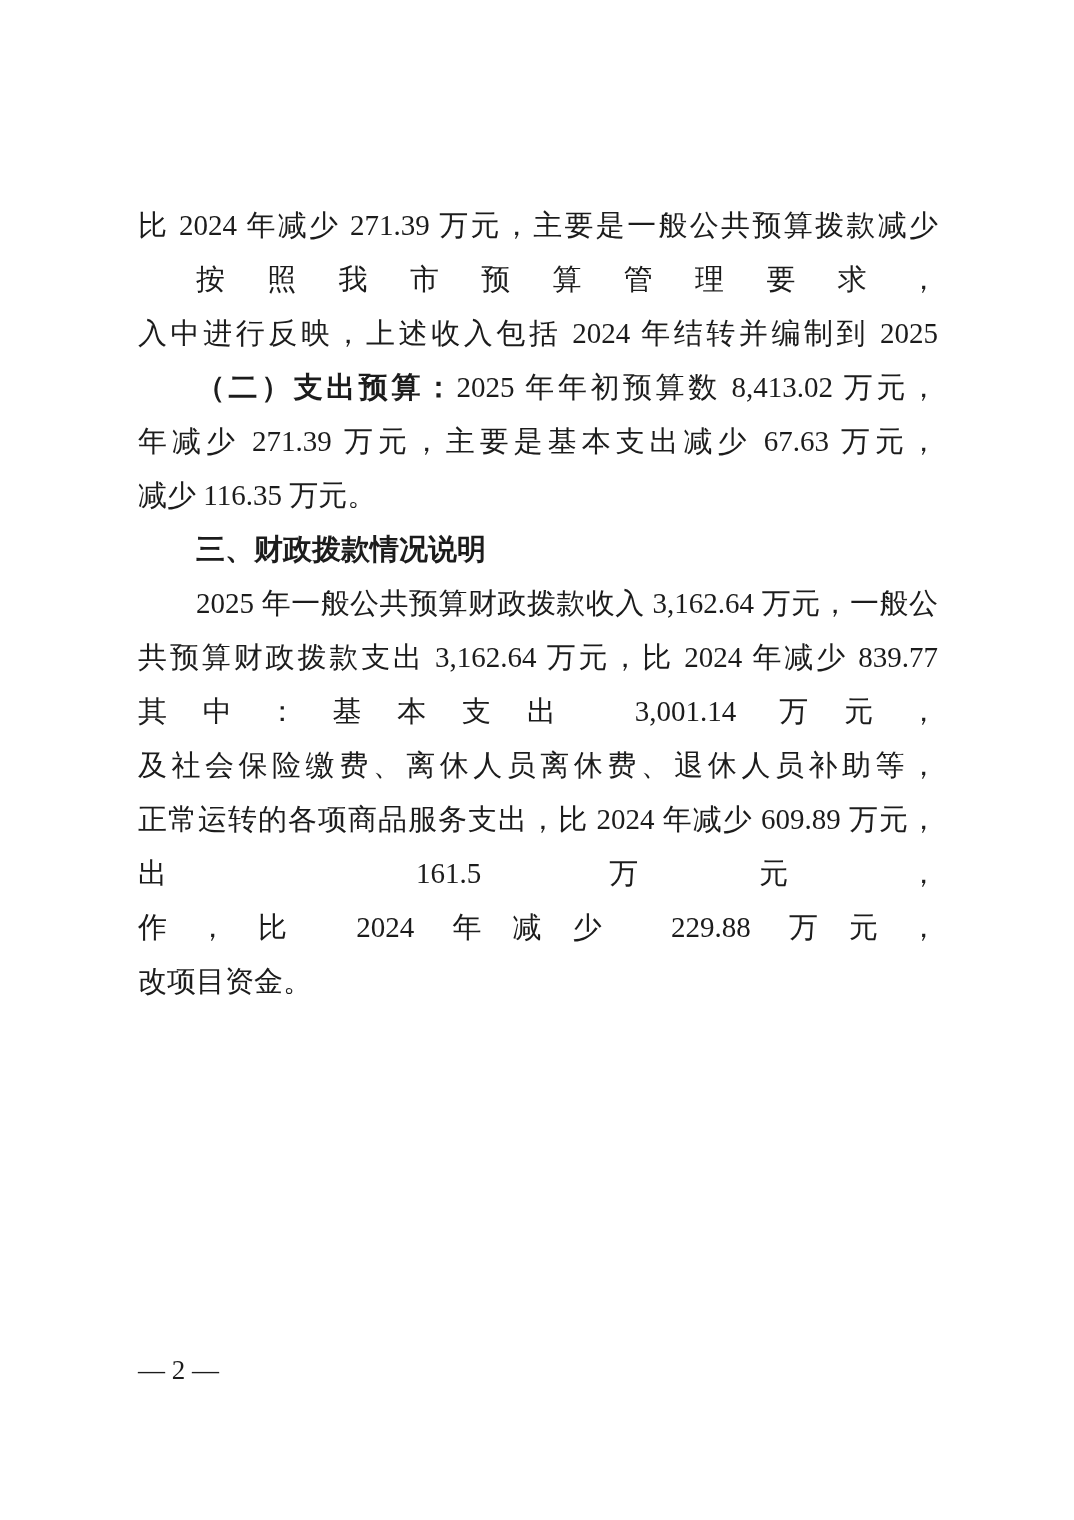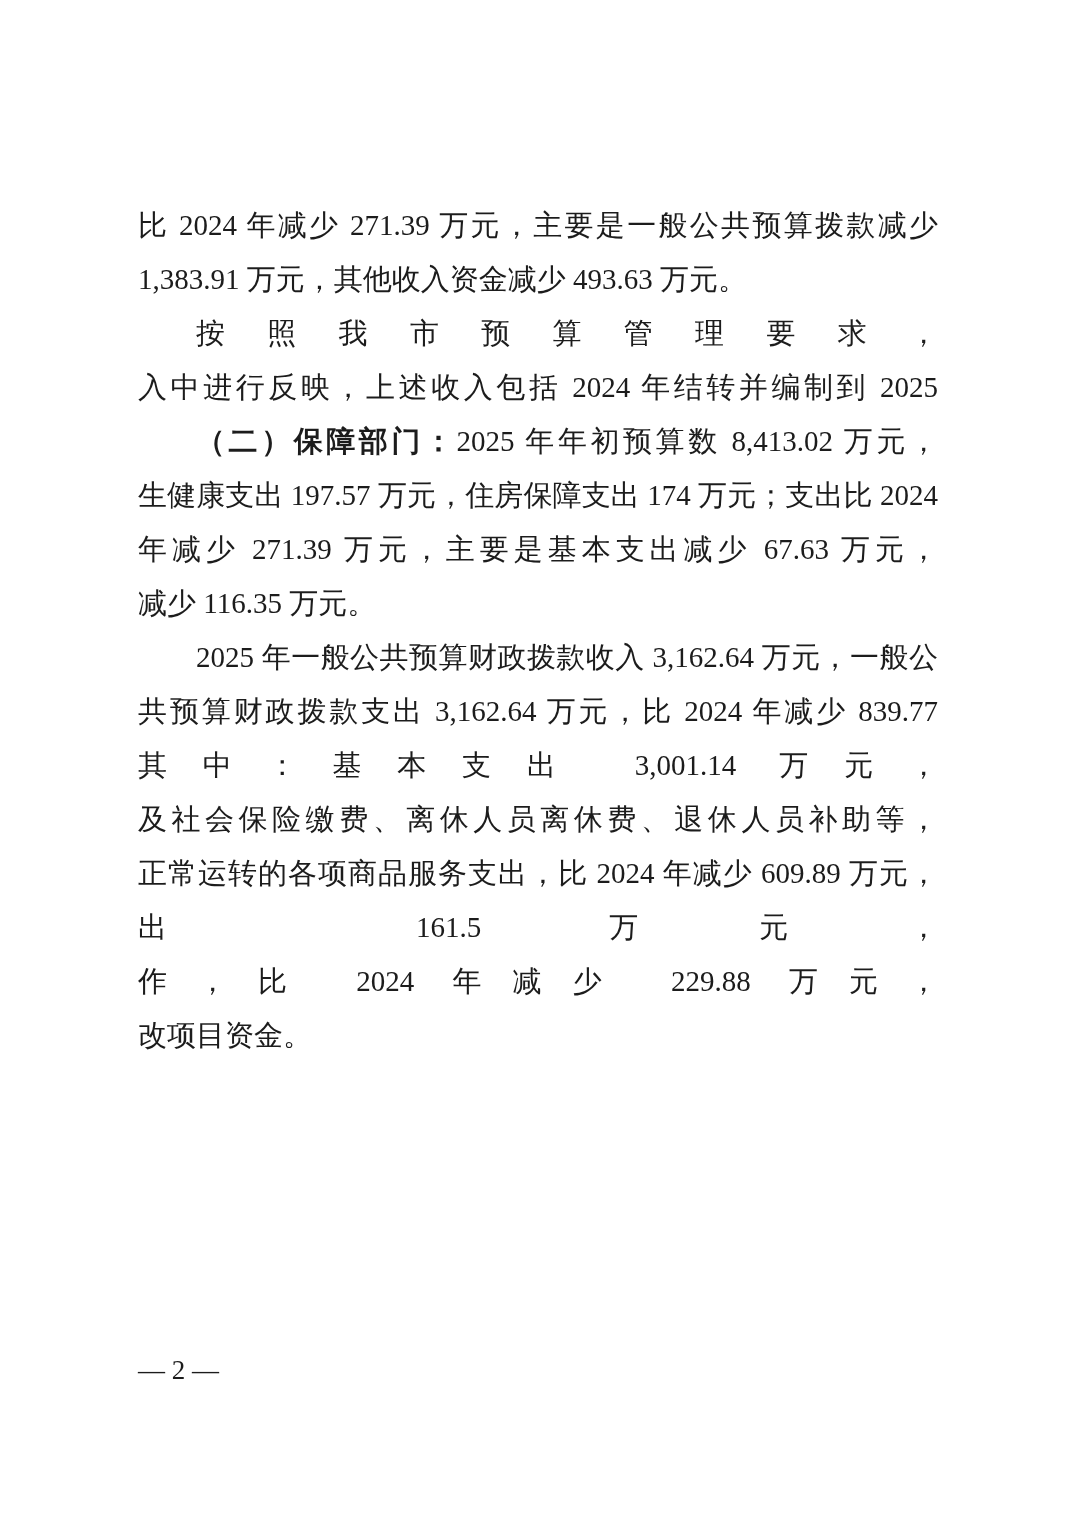--- a/index.html
+++ b/index.html
@@ -49,30 +49,29 @@
     line-height: 40px;
   }
 </style>
 </head>
 <body>
 
 <div class="page">
   <div class="textcol">
 
     <div class="ln">比 2024 年减少 271.39 万元，主要是一般公共预算拨款减少 839.77</div>
-    <div class="ln end">1,383.91 万元，其他收入资金减少 493.63 万元。</div>
 
     <div class="ln ind">按照我市预算管理要求，结转金额已纳入相应性质的资金收</div>
     <div class="ln">入中进行反映，上述收入包括 2024 年结转并编制到 2025 年预算</div>
 
-    <div class="ln ind"><span class="bold-lead">（二）保障部门：</span><span>2025 年年初预算数 8,413.02 万元，其中：</span></div>
-    <div class="ln">生健康支出 197.57 万元，住房保障支出 174 万元；支出比 2024</div>
+    <div class="ln ind"><span class="bold-lead">（二）支出预算：</span><span>2025 年年初预算数 8,413.02 万元，其中：</span></div>
     <div class="ln">年减少 271.39 万元，主要是基本支出减少 67.63 万元，项目支出</div>
     <div class="ln end">减少 116.35 万元。</div>
 
+    <div class="ln ind heading">三、财政拨款情况说明</div>
 
     <div class="ln ind">2025 年一般公共预算财政拨款收入 3,162.64 万元，一般公</div>
     <div class="ln">共预算财政拨款支出 3,162.64 万元，比 2024 年减少 839.77 万元。</div>
     <div class="ln">其中：基本支出 3,001.14 万元，主要用于保障在职人员工资福利</div>
     <div class="ln">及社会保险缴费、离休人员离休费、退休人员补助等，保障部门</div>
     <div class="ln">正常运转的各项商品服务支出，比 2024 年减少 609.89 万元，主</div>
     <div class="ln">出 161.5 万元，主要用于校园基础设施与设备维修维护等重点工</div>
     <div class="ln">作，比 2024 年减少 229.88 万元，主要原因是本年无安全隐患整</div>
     <div class="ln end">改项目资金。</div>
 

